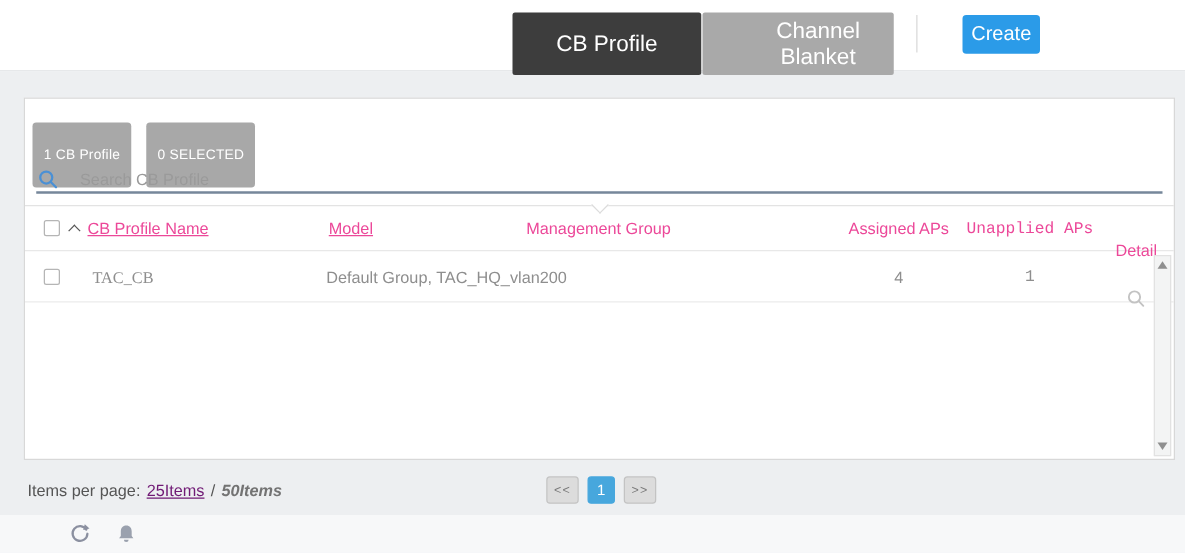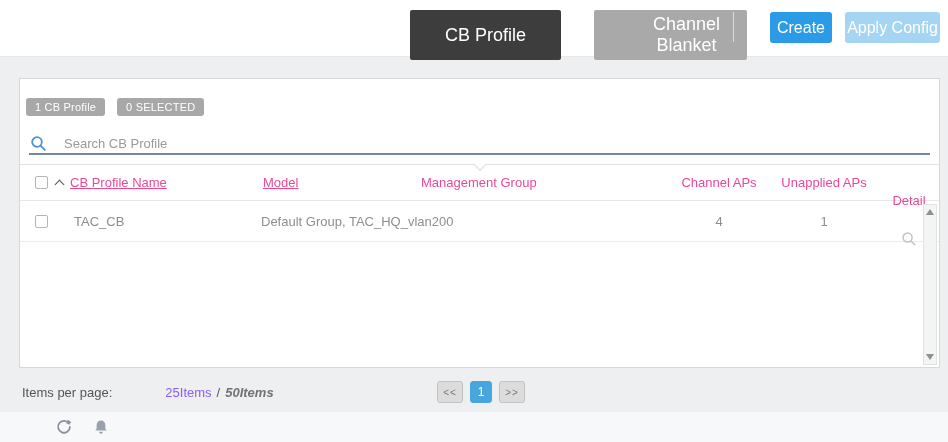--- a/index.html
+++ b/index.html
@@ -3,81 +3,80 @@
 <meta charset="utf-8">
 <style>
   * { margin:0; padding:0; box-sizing:border-box; }
   html,body { width:948px; height:442px; overflow:hidden; }
   body { background:#edeff1; font-family:"Liberation Sans", sans-serif; font-size:13px; color:#444; position:relative; }
 
   
   .topbar { position:absolute; top:0; left:0; width:948px; height:57px; background:#ffffff; border-bottom:1px solid #e6e8ea; }
   .tab { position:absolute; top:10px; height:50px; border:none; color:#ffffff; font-size:18px; font-family:inherit; cursor:pointer; border-radius:2px; }
   .tab-active { left:410px; width:151px; background:#3d3d3d; }
-  .tab-inactive { left:594px; width:153px; background:#a9a9a9;padding-left:32px; }
+  .tab-inactive { left:562px; width:153px; background:#a9a9a9;padding-left:32px; }
   .toolbar-divider { position:absolute; left:733px; top:12px; width:1px; height:30px; background:#d9d9d9; }
   .btn { position:absolute; top:12px; height:31px; border:none; border-radius:3px; color:#fff; font-size:16px; font-family:inherit; cursor:pointer; }
   .btn-create { left:770px; width:62px; background:#2b9be8; }
   .btn-apply { left:845px; width:95px; background:#a6d4f3; cursor:default; }
 
   
   .panel { position:absolute; left:19px; top:78px; width:921px; height:290px; background:#ffffff; border:1px solid #d8d8d8; }
   .badges { position:absolute; left:6px; top:19px; display:flex; gap:12px; }
-  .badge { background:#a8a8a8; color:#fff; font-size:11px; padding:3px 9px; border-radius:3px; letter-spacing:.2px; }
+  .badge { background:#a8a8a8; color:#fff; font-size:11px; padding:20px 9px; border-radius:3px; letter-spacing:.2px; }
 
   .search-wrap { position:absolute; left:10px; top:53px; right:10px; height:22px; display:flex; align-items:center; gap:17px; }
   .search-input { flex:1; border:none; outline:none; font-size:13px; color:#666; font-family:inherit; background:transparent; }
   .search-input::placeholder { color:#9a9a9a; }
   .search-underline { position:absolute; left:9px; right:9px; top:74px; height:2px; background:#76879a; }
 
   
   .thead { position:absolute; left:0; right:0; top:85px; height:37px; display:flex; align-items:center; border-top:1px solid #e3e3e3; border-bottom:1px solid #e8e8e8; color:#ec4899; }
   .notch { position:absolute; top:-6px; left:calc(50% - 5px); width:10px; height:10px; background:#ffffff; border-right:1px solid #dcdcdc; border-bottom:1px solid #dcdcdc; transform:rotate(45deg); }
   .tbody { position:absolute; left:0; right:0; top:123px; bottom:0; }
   .trow { height:40px; display:flex; align-items:center; border-bottom:1px solid #ececec; color:#8e8e8e; }
 
   .col-check { width:33px; padding-left:15px; display:flex; align-items:center; }
   .col-name { width:208px; display:flex; align-items:center; }
   .col-model { width:160px; padding-left:2px; }
   .col-mgmt { flex:1; }
   .col-assigned { width:100px; text-align:center; }
-  .col-unapplied { width:110px; text-align:center; }
+  .col-unapplied { width:110px; text-align:center;font-family:Liberation Mono, monospace; }
   .col-detail { width:60px; display:flex; justify-content:center; align-items:center;margin-top:35px; }
 
   .checkbox { width:13px; height:13px; border:1px solid #b5b5b5; border-radius:2px; background:#fff; cursor:pointer; }
   .sort-caret { width:7px; height:7px; border-top:1.6px solid #555; border-right:1.6px solid #555; transform:rotate(-45deg); margin:3px 7px 0 3px; flex:none; }
   .u { text-decoration:underline; }
-  .row-name { padding-left:21px; }
+  .row-name { padding-left:21px;font-family:Liberation Serif, serif; }
 
   
   .scrollbar { position:absolute; top:2px; bottom:2px; right:2px; width:14px; background:#f3f4f4; border:1px solid #e2e2e2; display:flex; flex-direction:column; justify-content:space-between; align-items:center; padding:4px 0; }
   .sb-up { width:0; height:0; border-left:4px solid transparent; border-right:4px solid transparent; border-bottom:6px solid #8f8f8f; cursor:pointer; }
   .sb-down { width:0; height:0; border-left:4px solid transparent; border-right:4px solid transparent; border-top:6px solid #8f8f8f; cursor:pointer; }
 
   
   .perpage { position:absolute; left:22px; top:385px; color:#555; display:flex; align-items:center; gap:5px;text-align:center; }
-  .perpage a { color:#8b5cf6; cursor:pointer;margin-left:48px; }
+  .perpage a { color:#701a75; text-decoration:underline; cursor:pointer; }
   .perpage .total { color:#737373; font-weight:bold;font-style:italic; }
   .pagination { position:absolute; left:437px; top:381px; display:flex; gap:7px; }
   .page-btn { min-width:26px; height:22px; background:#dcdcdc; border:1px solid #c3c3c3; border-radius:3px; color:#777; font-size:10px; letter-spacing:1px; font-family:inherit; cursor:pointer; }
   .page-current { min-width:22px; height:22px; background:#47a7dd; border:1px solid #47a7dd; border-radius:3px; color:#fff; font-size:12px; font-family:inherit; cursor:default; }
 
   
   .statusbar { position:absolute; left:0; bottom:0; width:948px; height:30px; background:#f7f8f9; display:flex; align-items:center; gap:20px; padding-left:55px; }
   .icon-btn { background:none; border:none; cursor:pointer; display:flex; align-items:center; padding:0; }
 </style>
 </head>
 <body>
 
 <div class="topbar">
   <button class="tab tab-active">CB Profile</button>
   <button class="tab tab-inactive">Channel Blanket</button>
   <div class="toolbar-divider"></div>
   <button class="btn btn-create">Create</button>
-  <button class="btn btn-apply">Apply Config</button>
 </div>
 
 <div class="panel">
 
   <div class="badges">
     <span class="badge">1 CB Profile</span>
     <span class="badge">0 SELECTED</span>
   </div>
 
   <div class="search-wrap">
@@ -97,21 +96,21 @@
       <span class="checkbox"></span>
     </div>
     <div class="col-name">
       <span class="sort-caret"></span>
       <span class="u">CB Profile Name</span>
     </div>
     <div class="col-model">
       <span class="u">Model</span>
     </div>
     <div class="col-mgmt">Management Group</div>
-    <div class="col-assigned">Channel APs</div>
+    <div class="col-assigned">Assigned APs</div>
     <div class="col-unapplied">Unapplied APs</div>
     <div class="col-detail">Detail</div>
   </div>
 
   <div class="tbody">
     <div class="trow">
       <div class="col-check">
         <span class="checkbox"></span>
       </div>
       <div class="col-name">

